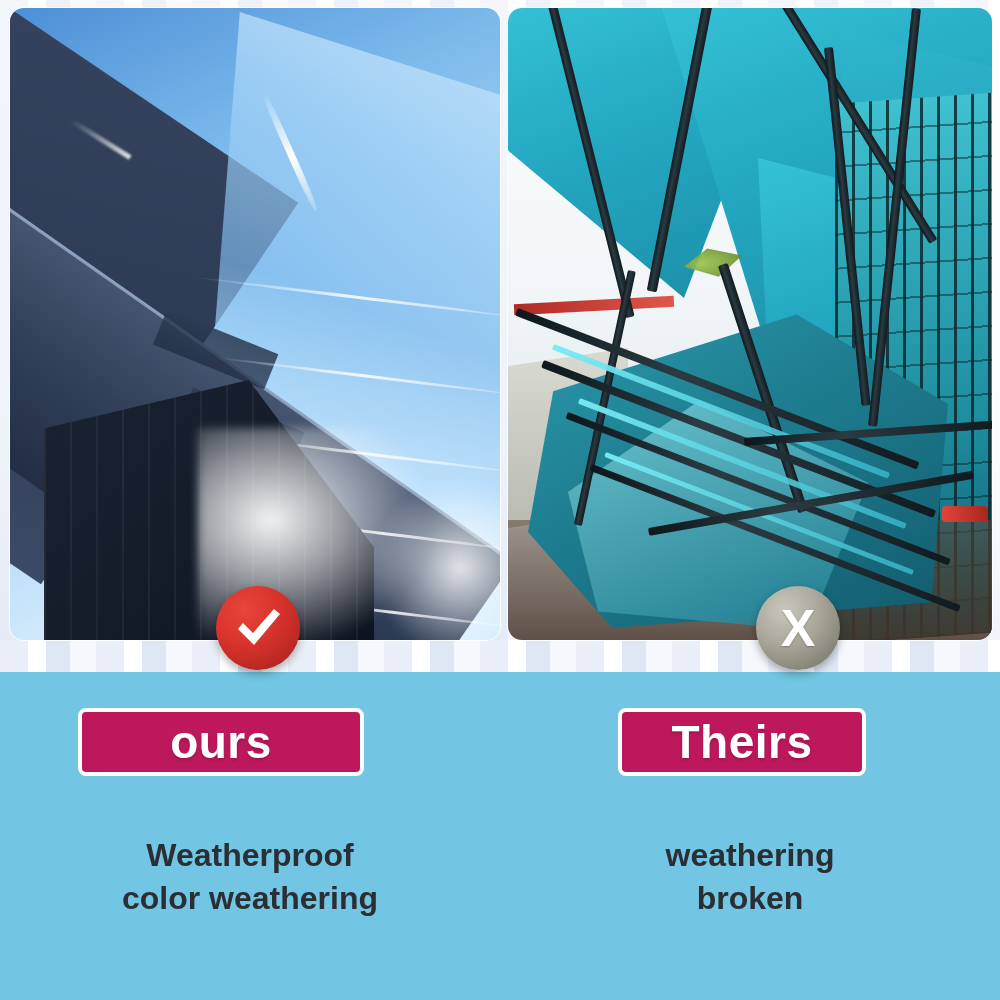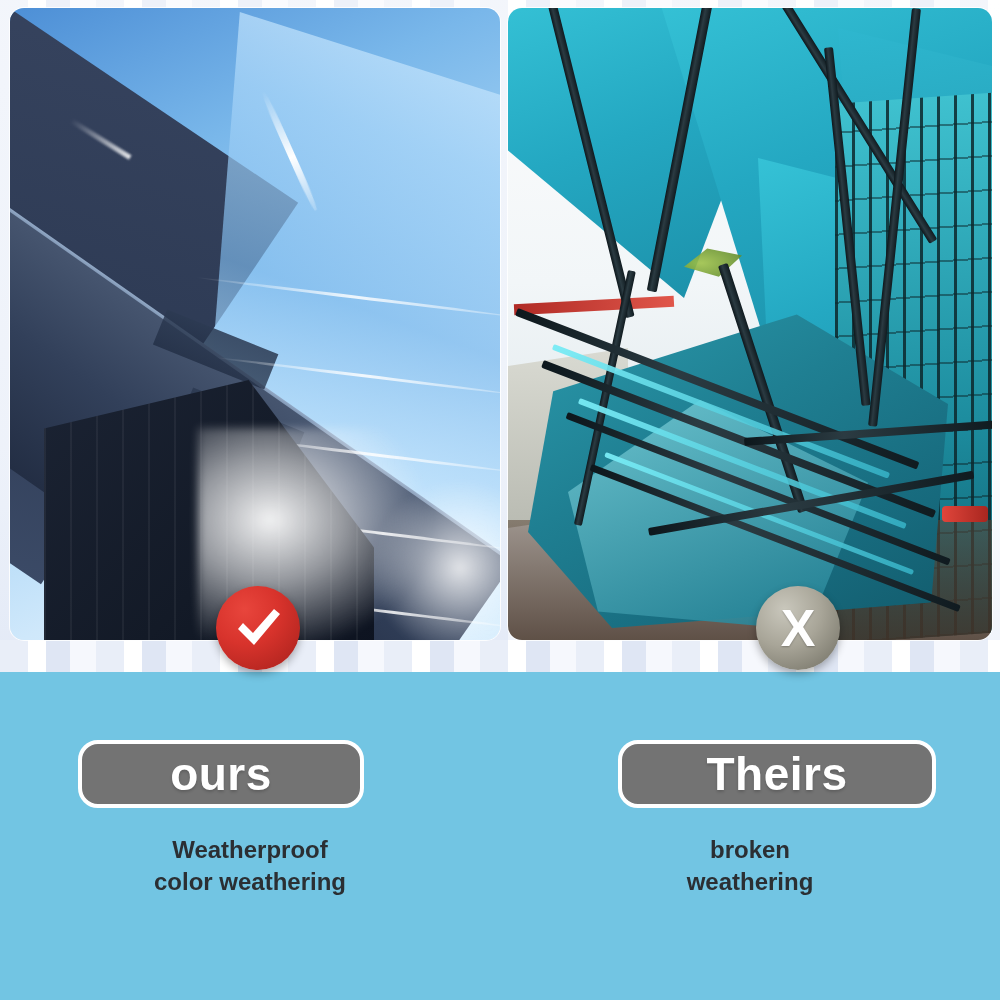--- a/index.html
+++ b/index.html
@@ -281,48 +281,47 @@
   .cols {
     position: absolute; inset: 0;
     display: flex;
   }
   .col { flex: 1 1 50%; position: relative; }
 
   .pill {
     position: absolute;
     top: 36px;
     height: 68px;
-    background: #737373;
+    background: #be185d;
     border: 4px solid #ffffff;
-    border-radius: 20px;
+    border-radius: 8px;
     display: flex; align-items: center; justify-content: center;
     box-sizing: border-box;
-    margin-top: 32px;
   }
   .col.left-col  .pill { left: 78px;  width: 286px; }
-  .col.right-col .pill { left: 118px; width: 318px; }
+  .col.right-col .pill { left: 118px; width: 248px; }
 
   .pill-text {
     color: #ffffff;
     font-weight: bold;
     font-size: 46px;
     letter-spacing: .5px;
     line-height: 1;
     font-family: "Liberation Sans", sans-serif;
     text-shadow: 0 2px 3px rgba(0,0,0,.18);
   }
 
   .caption {
     position: absolute;
     top: 162px;
     width: 100%;
     text-align: center;
     color: #2b2f33;
     font-weight: bold;
-    font-size: 24px;
+    font-size: 32px;
     line-height: 1.35;
     font-family: "Liberation Sans", sans-serif;
   }
   .col.left-col  .caption { padding-right: 66px; }
   .col.right-col .caption { padding-right: 12px; }
   .caption .line { display: block; }
 </style>
 </head>
 <body>
 
@@ -412,21 +411,21 @@
           <span class="line">Weatherproof</span>
           <span class="line">color weathering</span>
         </div>
       </div>
 
       <div class="col right-col">
         <div class="pill">
           <span class="pill-text">Theirs</span>
         </div>
         <div class="caption">
+          <span class="line">weathering</span>
           <span class="line">broken</span>
-          <span class="line">weathering</span>
         </div>
       </div>
 
     </div>
   </div>
 
 </div>
 
 </body></html>

